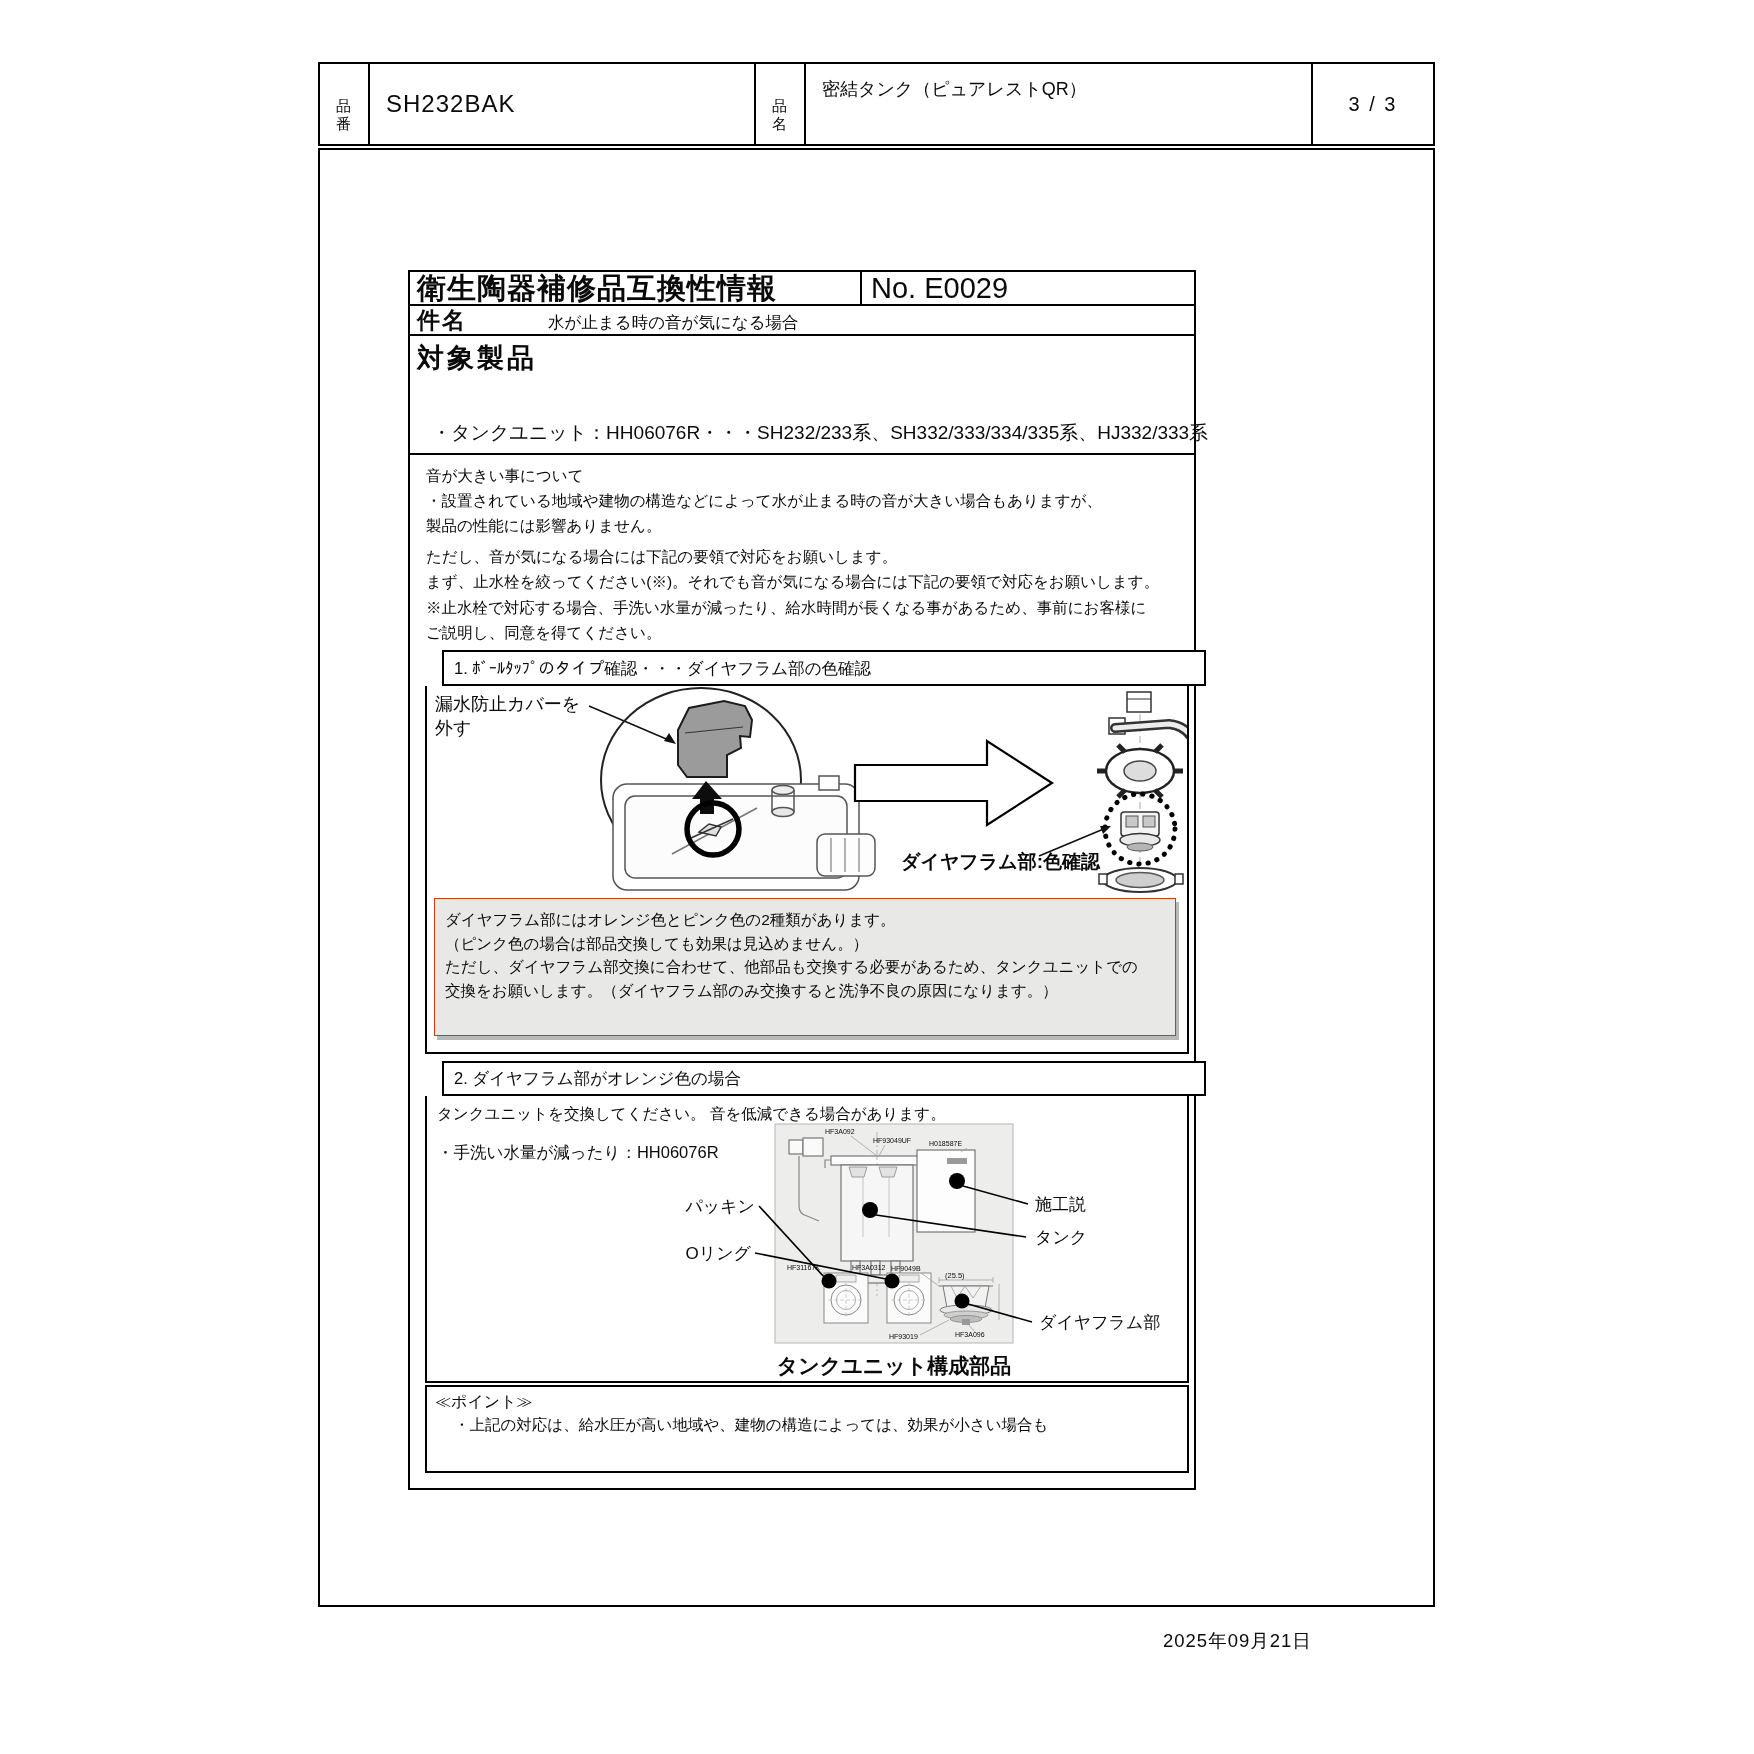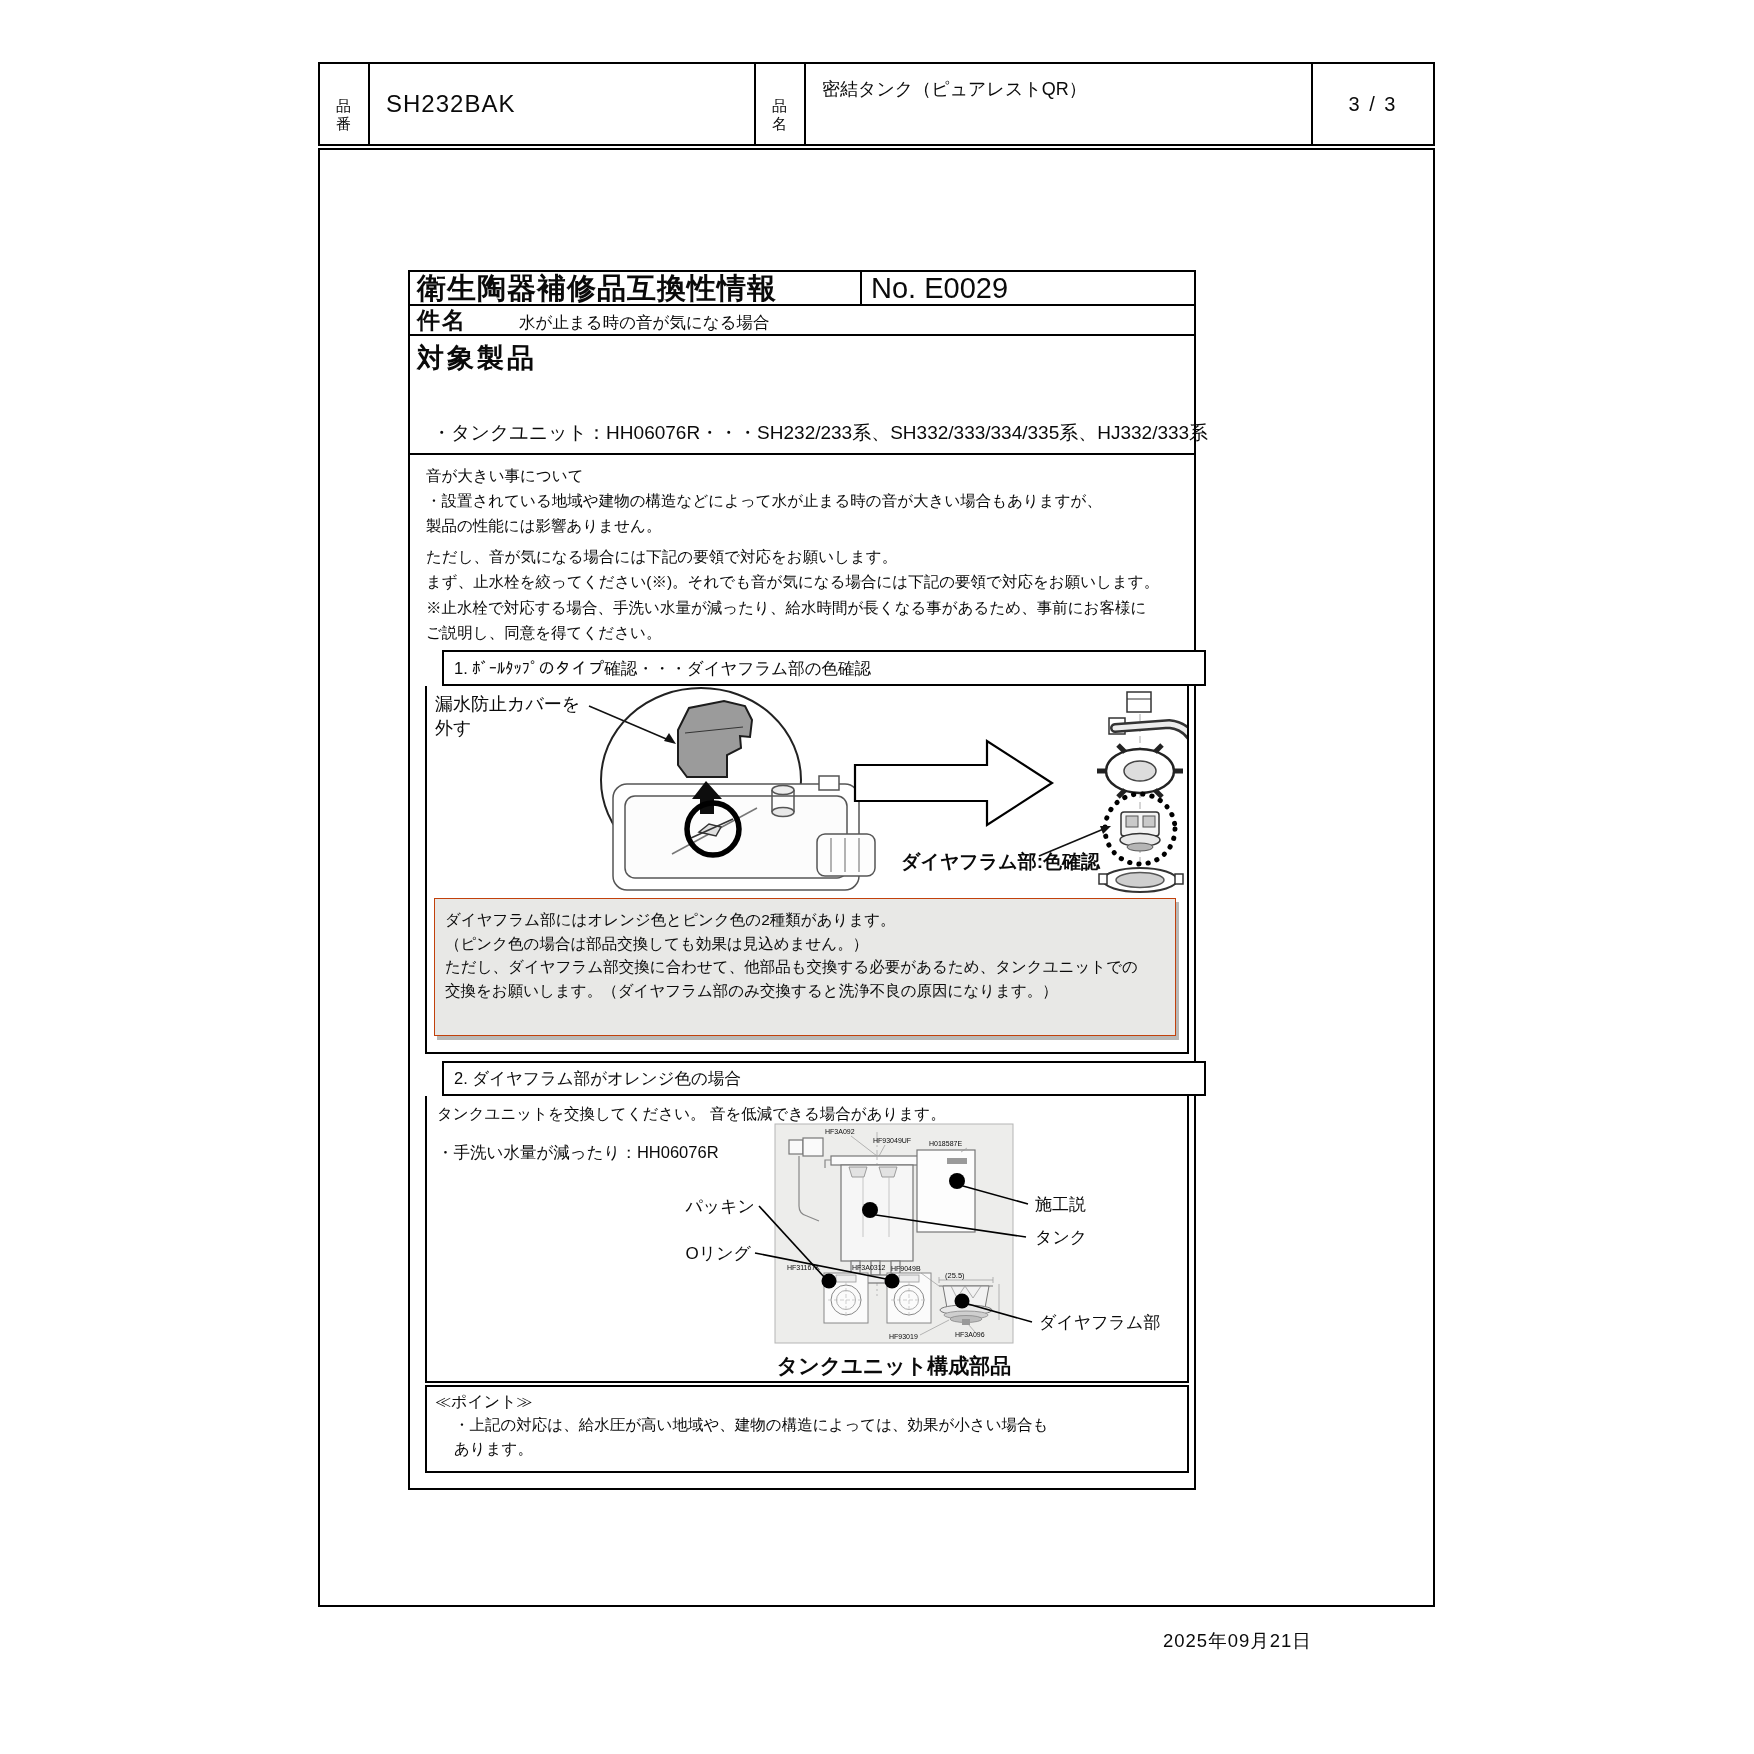--- a/index.html
+++ b/index.html
@@ -17,21 +17,21 @@
   .hval-name { font-size:18px; align-items:flex-start; padding:13px 0 0 16px; }
   .hval-page { justify-content:center; font-size:20px; letter-spacing:2px; }
 
   
   #outer-frame { left:318px; top:148px; width:1117px; height:1459px; border:2px solid #000; }
 
   
   #title-row1 { left:408px; top:270px; width:788px; height:36px; border:2px solid #000; display:flex; }
   #title-row1 .t-left { width:452px; border-right:2px solid #000; font-size:29px; font-weight:bold; letter-spacing:1px; line-height:32px; padding-left:7px; overflow:hidden; }
   #title-row1 .t-right { flex:1; font-size:29px; line-height:32px; padding-left:9px; }
-  #title-row2 { left:408px; top:306px; width:788px; height:30px; border:2px solid #000; border-top:none; display:flex; align-items:baseline; }
+  #title-row2 { left:408px; top:306px; width:788px; height:30px; border:2px solid #000; border-top:none; display:flex; align-items:baseline;gap:29px; }
   #title-row2 .subj-label { font-size:23px; font-weight:bold; letter-spacing:2px; padding-left:7px; line-height:28px; }
   #title-row2 .subj-text { font-size:16.5px; padding-left:52px; line-height:28px; }
   #target-box { left:408px; top:336px; width:788px; height:119px; border:2px solid #000; border-top:none; }
   #target-box .target-h { font-size:27px; font-weight:bold; letter-spacing:3px; margin:4px 0 0 7px; }
   #target-box .target-line { font-size:19px; margin:44px 0 0 22px; }
 
   
   #body-box { left:408px; top:455px; width:788px; height:1035px; border:2px solid #000; border-top:none; }
   .para { position:absolute; left:16px; font-size:15.5px; line-height:25px; }
   .sec-head { position:absolute; left:32px; width:764px; height:36px; border:2px solid #000; font-size:16.5px; line-height:32px; padding-left:10px; background:#fff; }
@@ -285,18 +285,17 @@
       <text x="608" y="114" font-size="17">施工説</text>
       <text x="608" y="147" font-size="17">タンク</text>
       <text x="612" y="232" font-size="17">ダイヤフラム部</text>
       <text x="467" y="277" font-size="21" font-weight="bold" text-anchor="middle">タンクユニット構成部品</text>
     </svg>
   </div>
 
   <div id="point-box">
     <div class="pt-h">≪ポイント≫</div>
     <div class="pt-l nw">・上記の対応は、給水圧が高い地域や、建物の構造によっては、効果が小さい場合も</div>
-    <div class="pt-l nw">あります。</div>
   </div>
 
 </div>
 
 <div class="abs nw" id="footer-date">2025年09月21日</div>
 
 </body></html>

